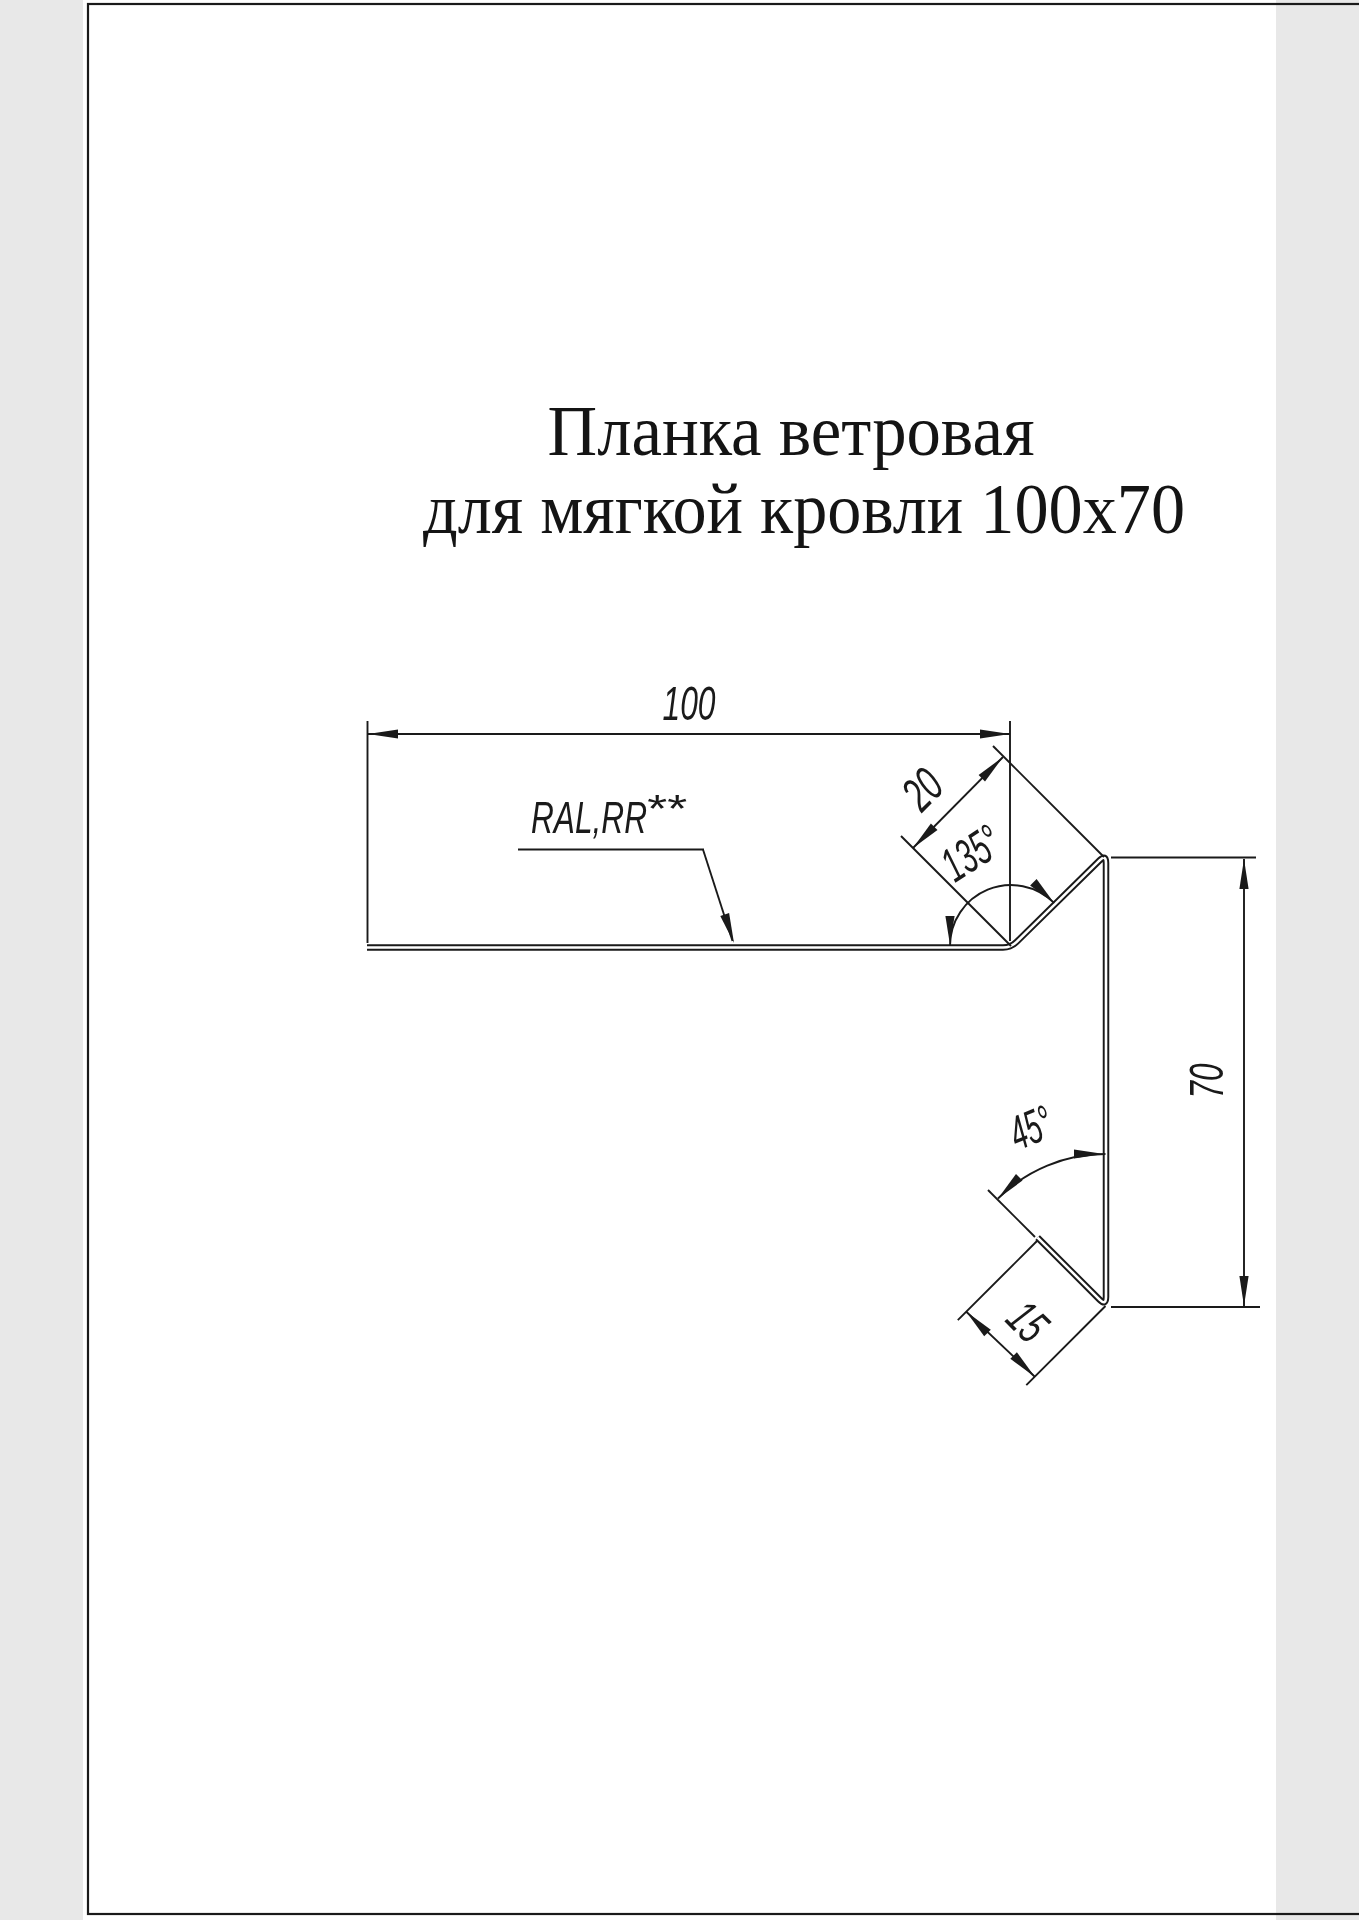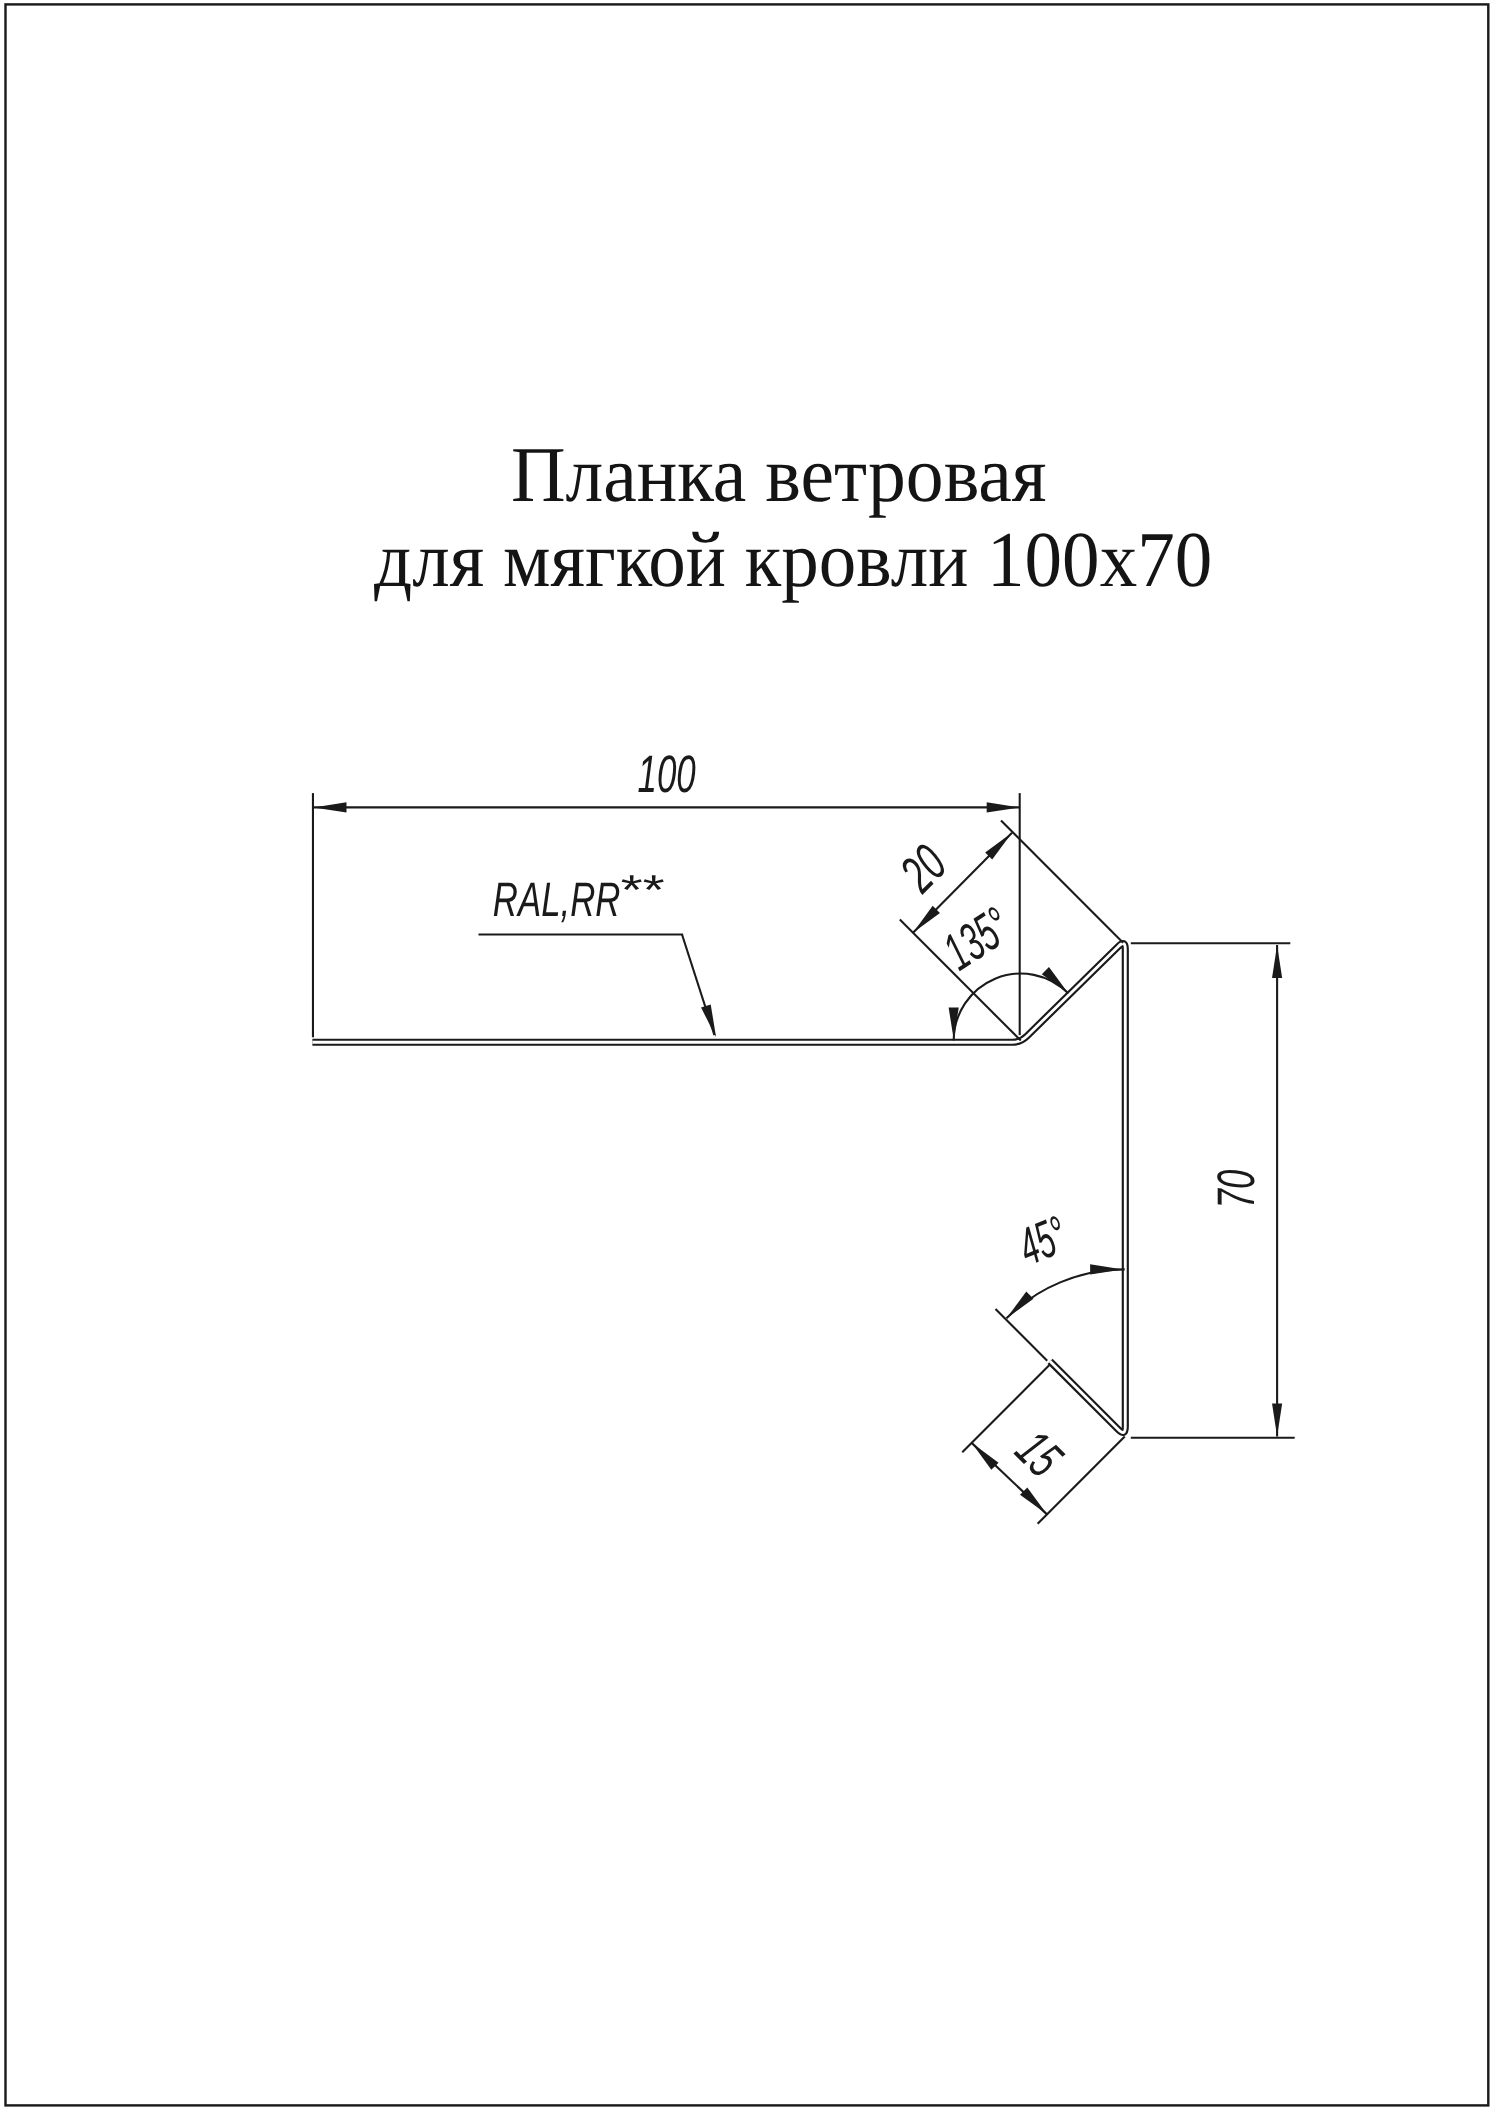--- a/index.html
+++ b/index.html
@@ -1,18 +1,18 @@
 <!DOCTYPE html>
 <html><head>
 <meta charset="utf-8">
 <style>
   html,body{margin:0;padding:0;background:#e8e8e8;}
   .page{
     position:relative;
-    width:1359px;height:1920px;
+    width:1193px;height:1920px;
     background:#ffffff;
     margin:0 auto;
     font-family:"Liberation Sans", sans-serif;
   }
   svg{display:block;width:1359px;height:1920px;}
   .border{fill:none;stroke:#1a1a1a;stroke-width:2.2;}
   .title{
     font-family:"Liberation Serif", serif;
     font-size:72px;
     fill:#141414;

